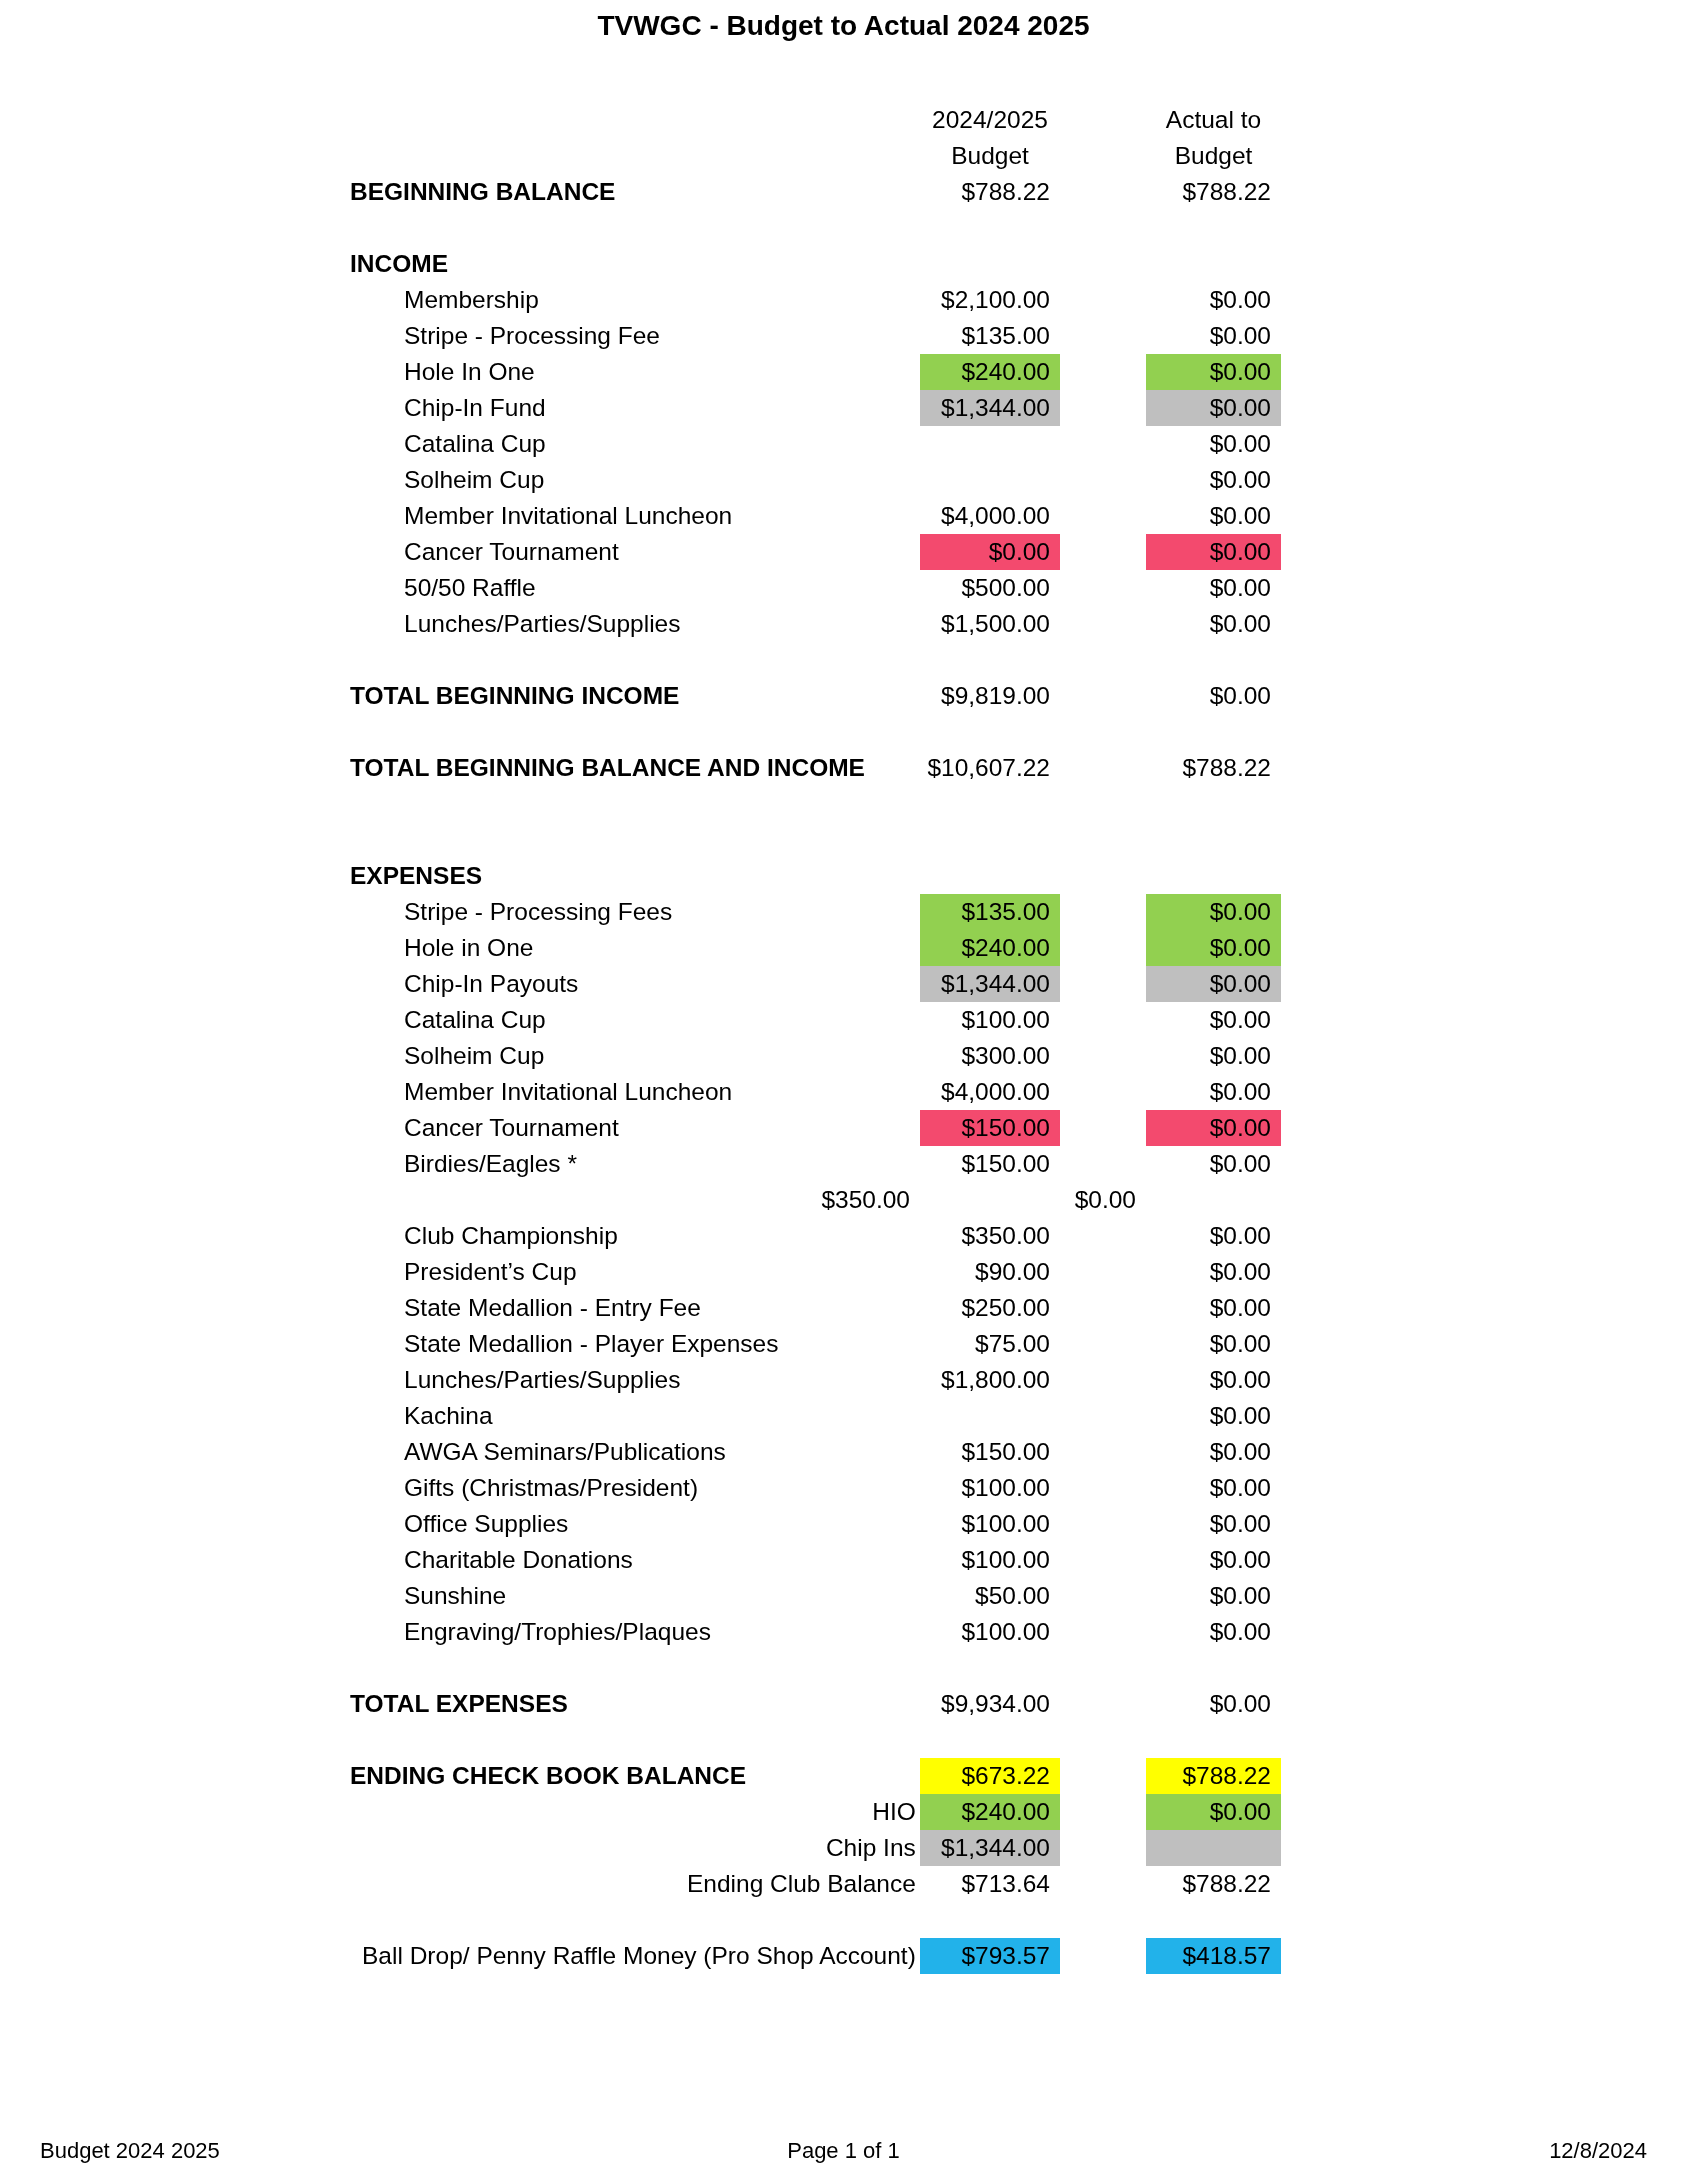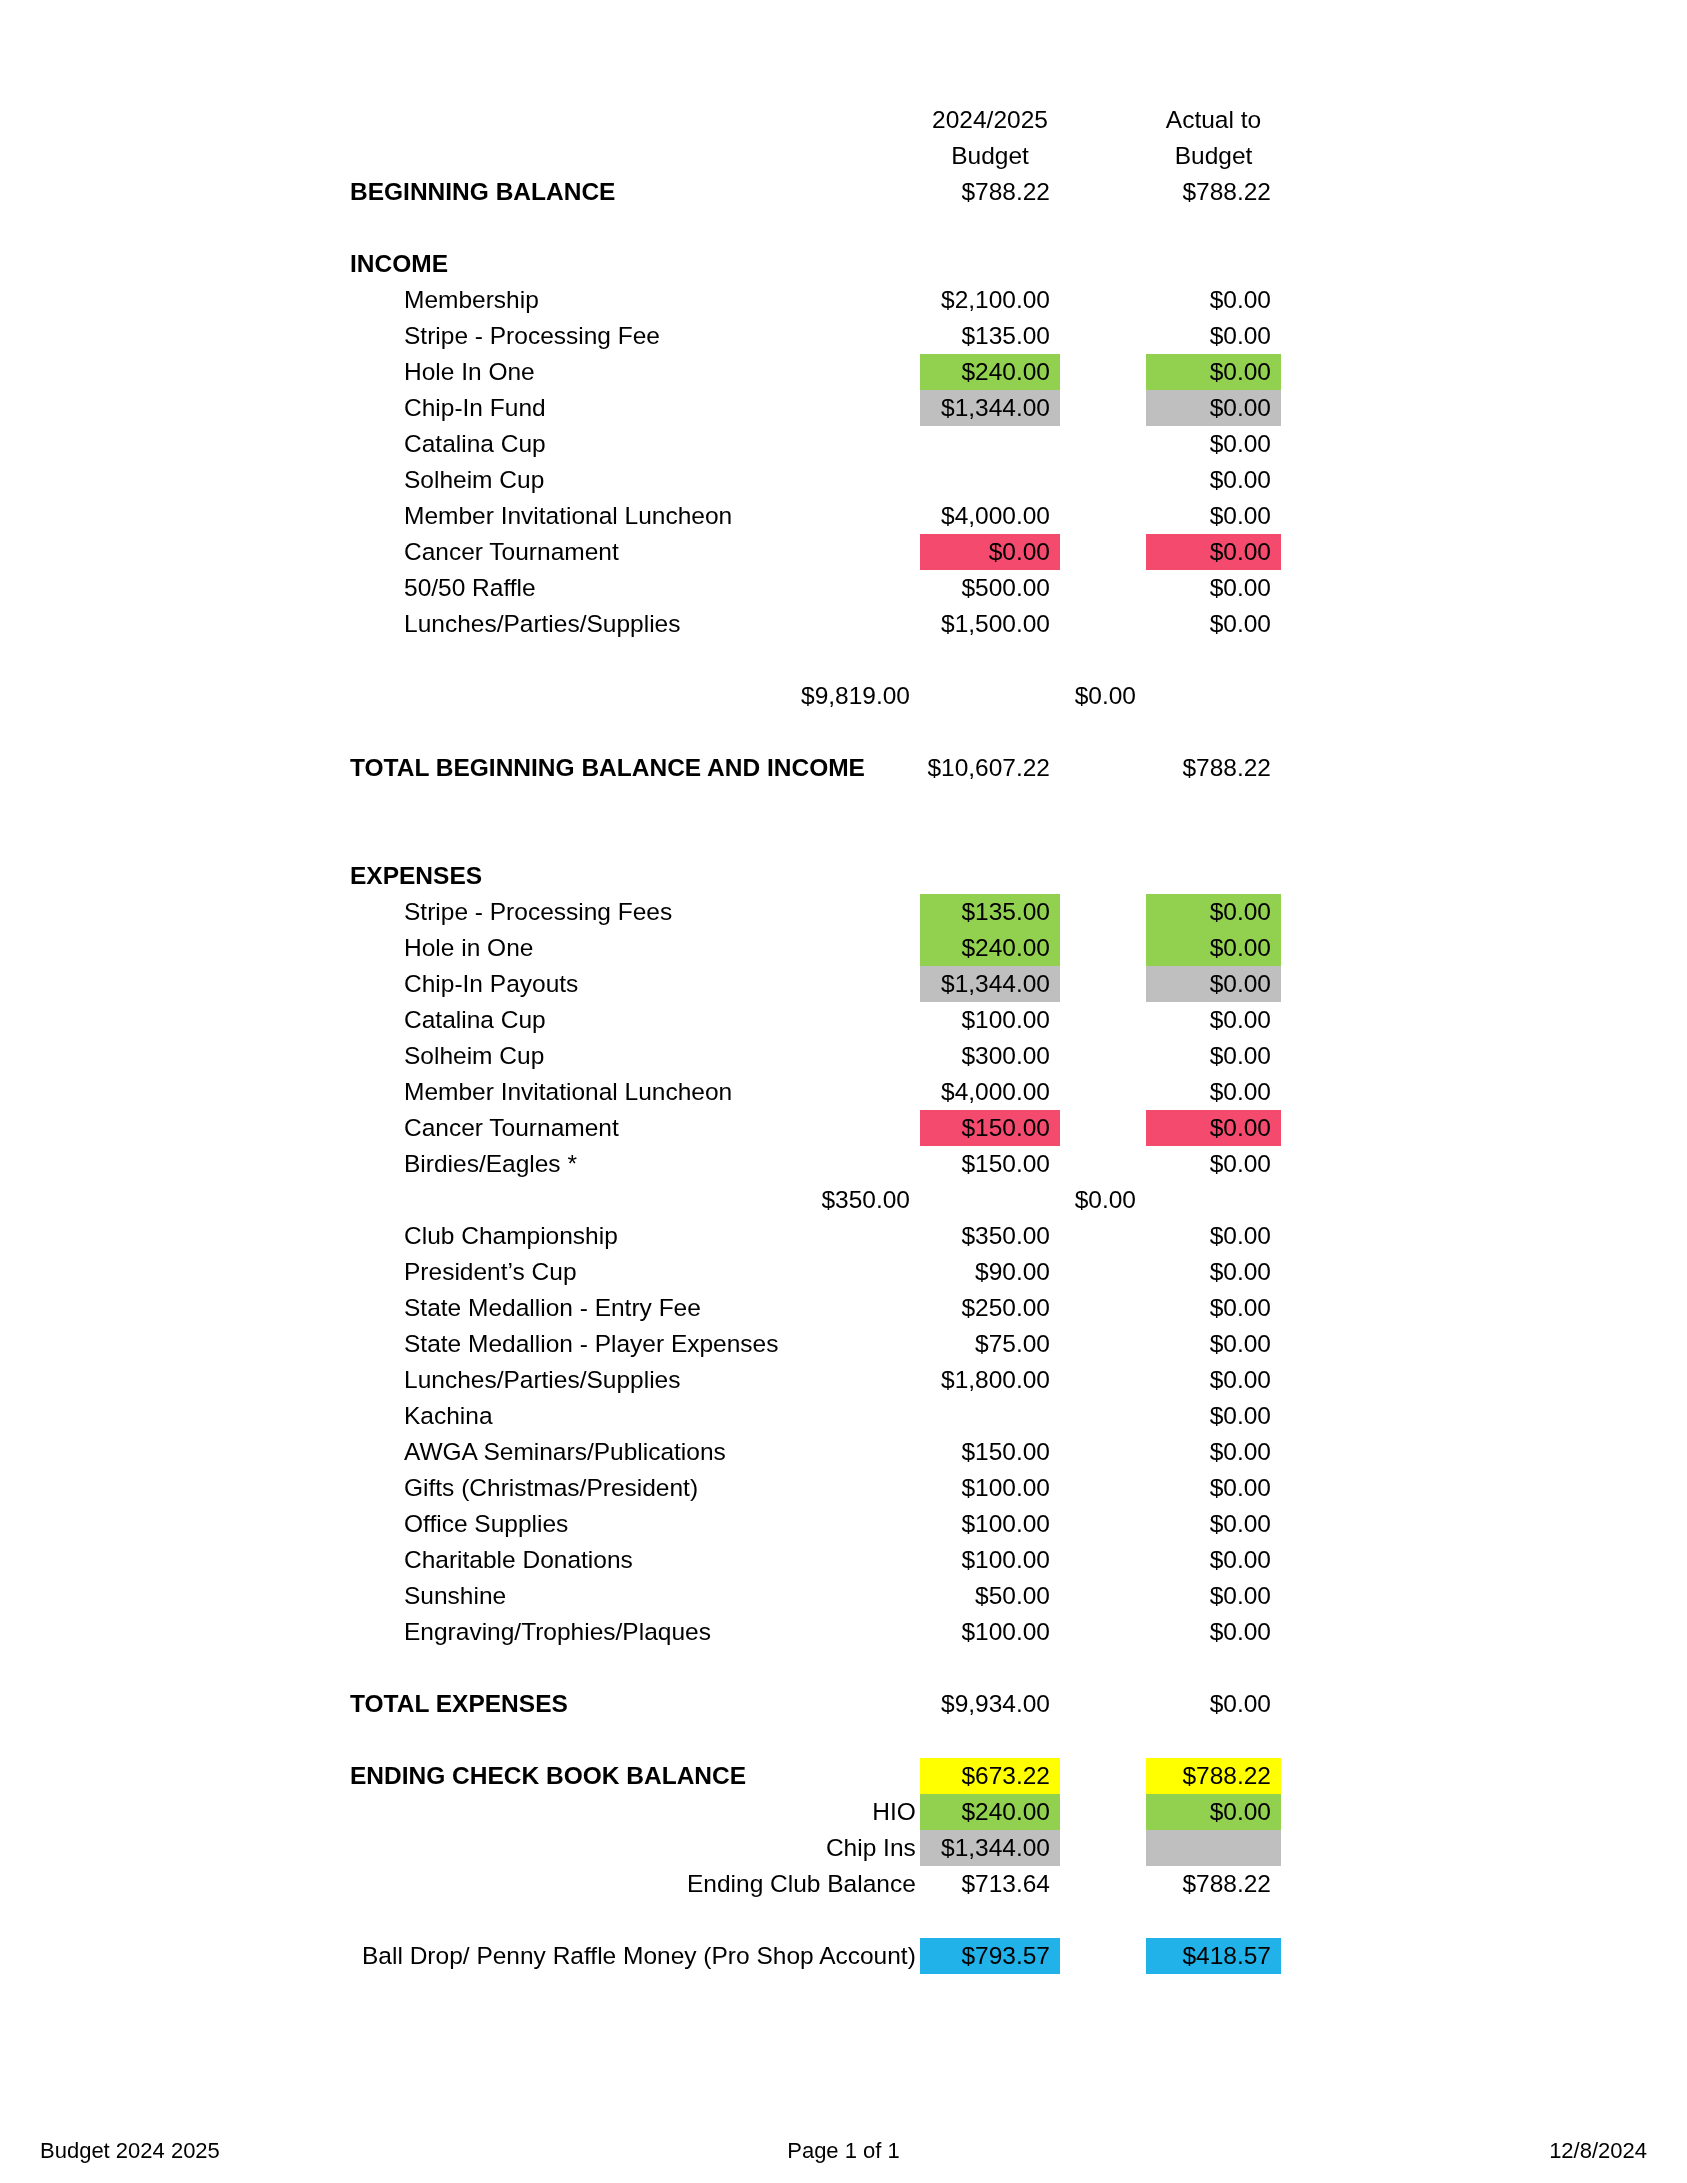--- a/index.html
+++ b/index.html
@@ -57,20 +57,21 @@
     line-height:25px;
   }
   .footer .fl{text-align:left;}
   .footer .fc{text-align:center;}
   .footer .fr{text-align:right;}
 </style>
 </head>
 <body>
 
 <div class="page" style="--hl-green: #92D050; --hl-gray: #BFBFBF; --hl-pink: #F34A6E; --hl-yellow: #FFFF00; --hl-blue: #22B2EA;">
+  <div class="title">TVWGC - Budget to Actual 2024 2025</div>
 
   <div class="sheet">
     <div class="row">
       <div class="cell label"></div>
       <div class="cell val center">2024/2025</div>
       <div class="cell"></div>
       <div class="cell val center">Actual to</div>
     </div>
     <div class="row">
       <div class="cell label"></div>
@@ -147,20 +148,21 @@
           <div class="cell val">$0.00</div>
         </div>
         <div class="row">
           <div class="cell label indent">Lunches/Parties/Supplies</div>
           <div class="cell val">$1,500.00</div>
           <div class="cell"></div>
           <div class="cell val">$0.00</div>
         </div>
         <div class="row"></div>
         <div class="row">
+          <div class="cell label bold">TOTAL BEGINNING INCOME</div>
           <div class="cell val">$9,819.00</div>
           <div class="cell"></div>
           <div class="cell val">$0.00</div>
         </div>
         <div class="row"></div>
         <div class="row">
           <div class="cell label bold">TOTAL BEGINNING BALANCE AND INCOME</div>
           <div class="cell val">$10,607.22</div>
           <div class="cell"></div>
           <div class="cell val">$788.22</div>

